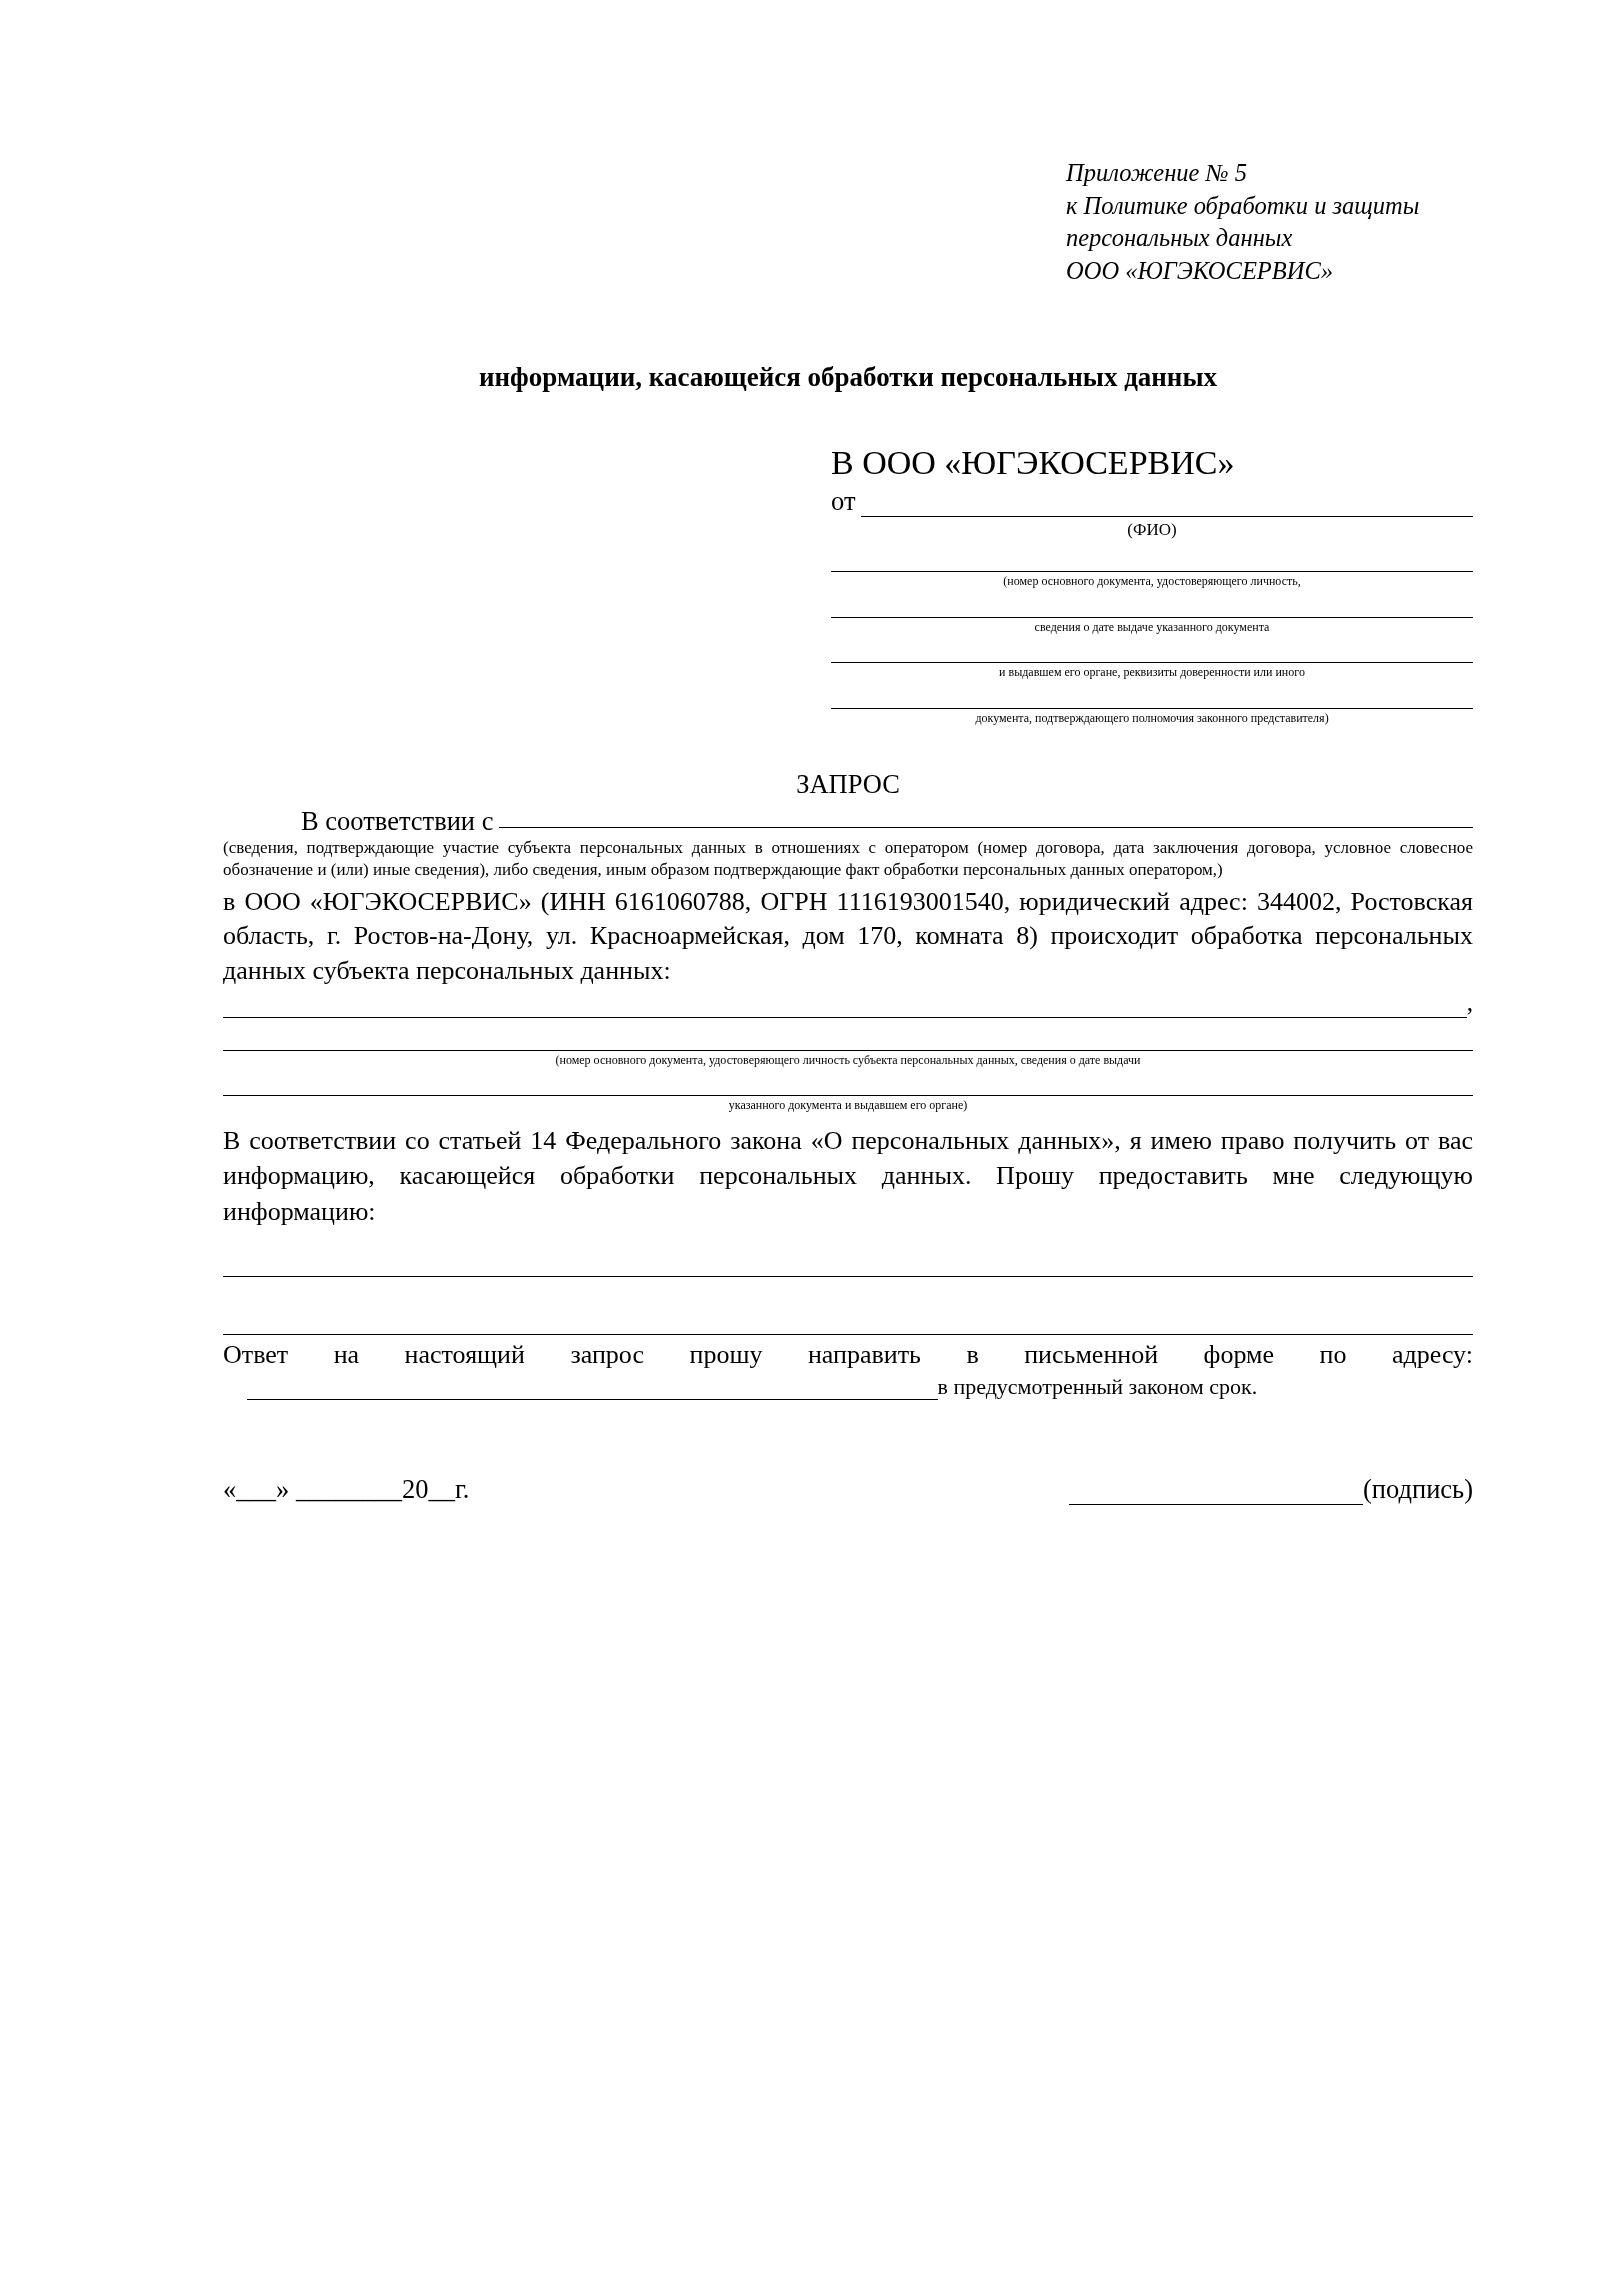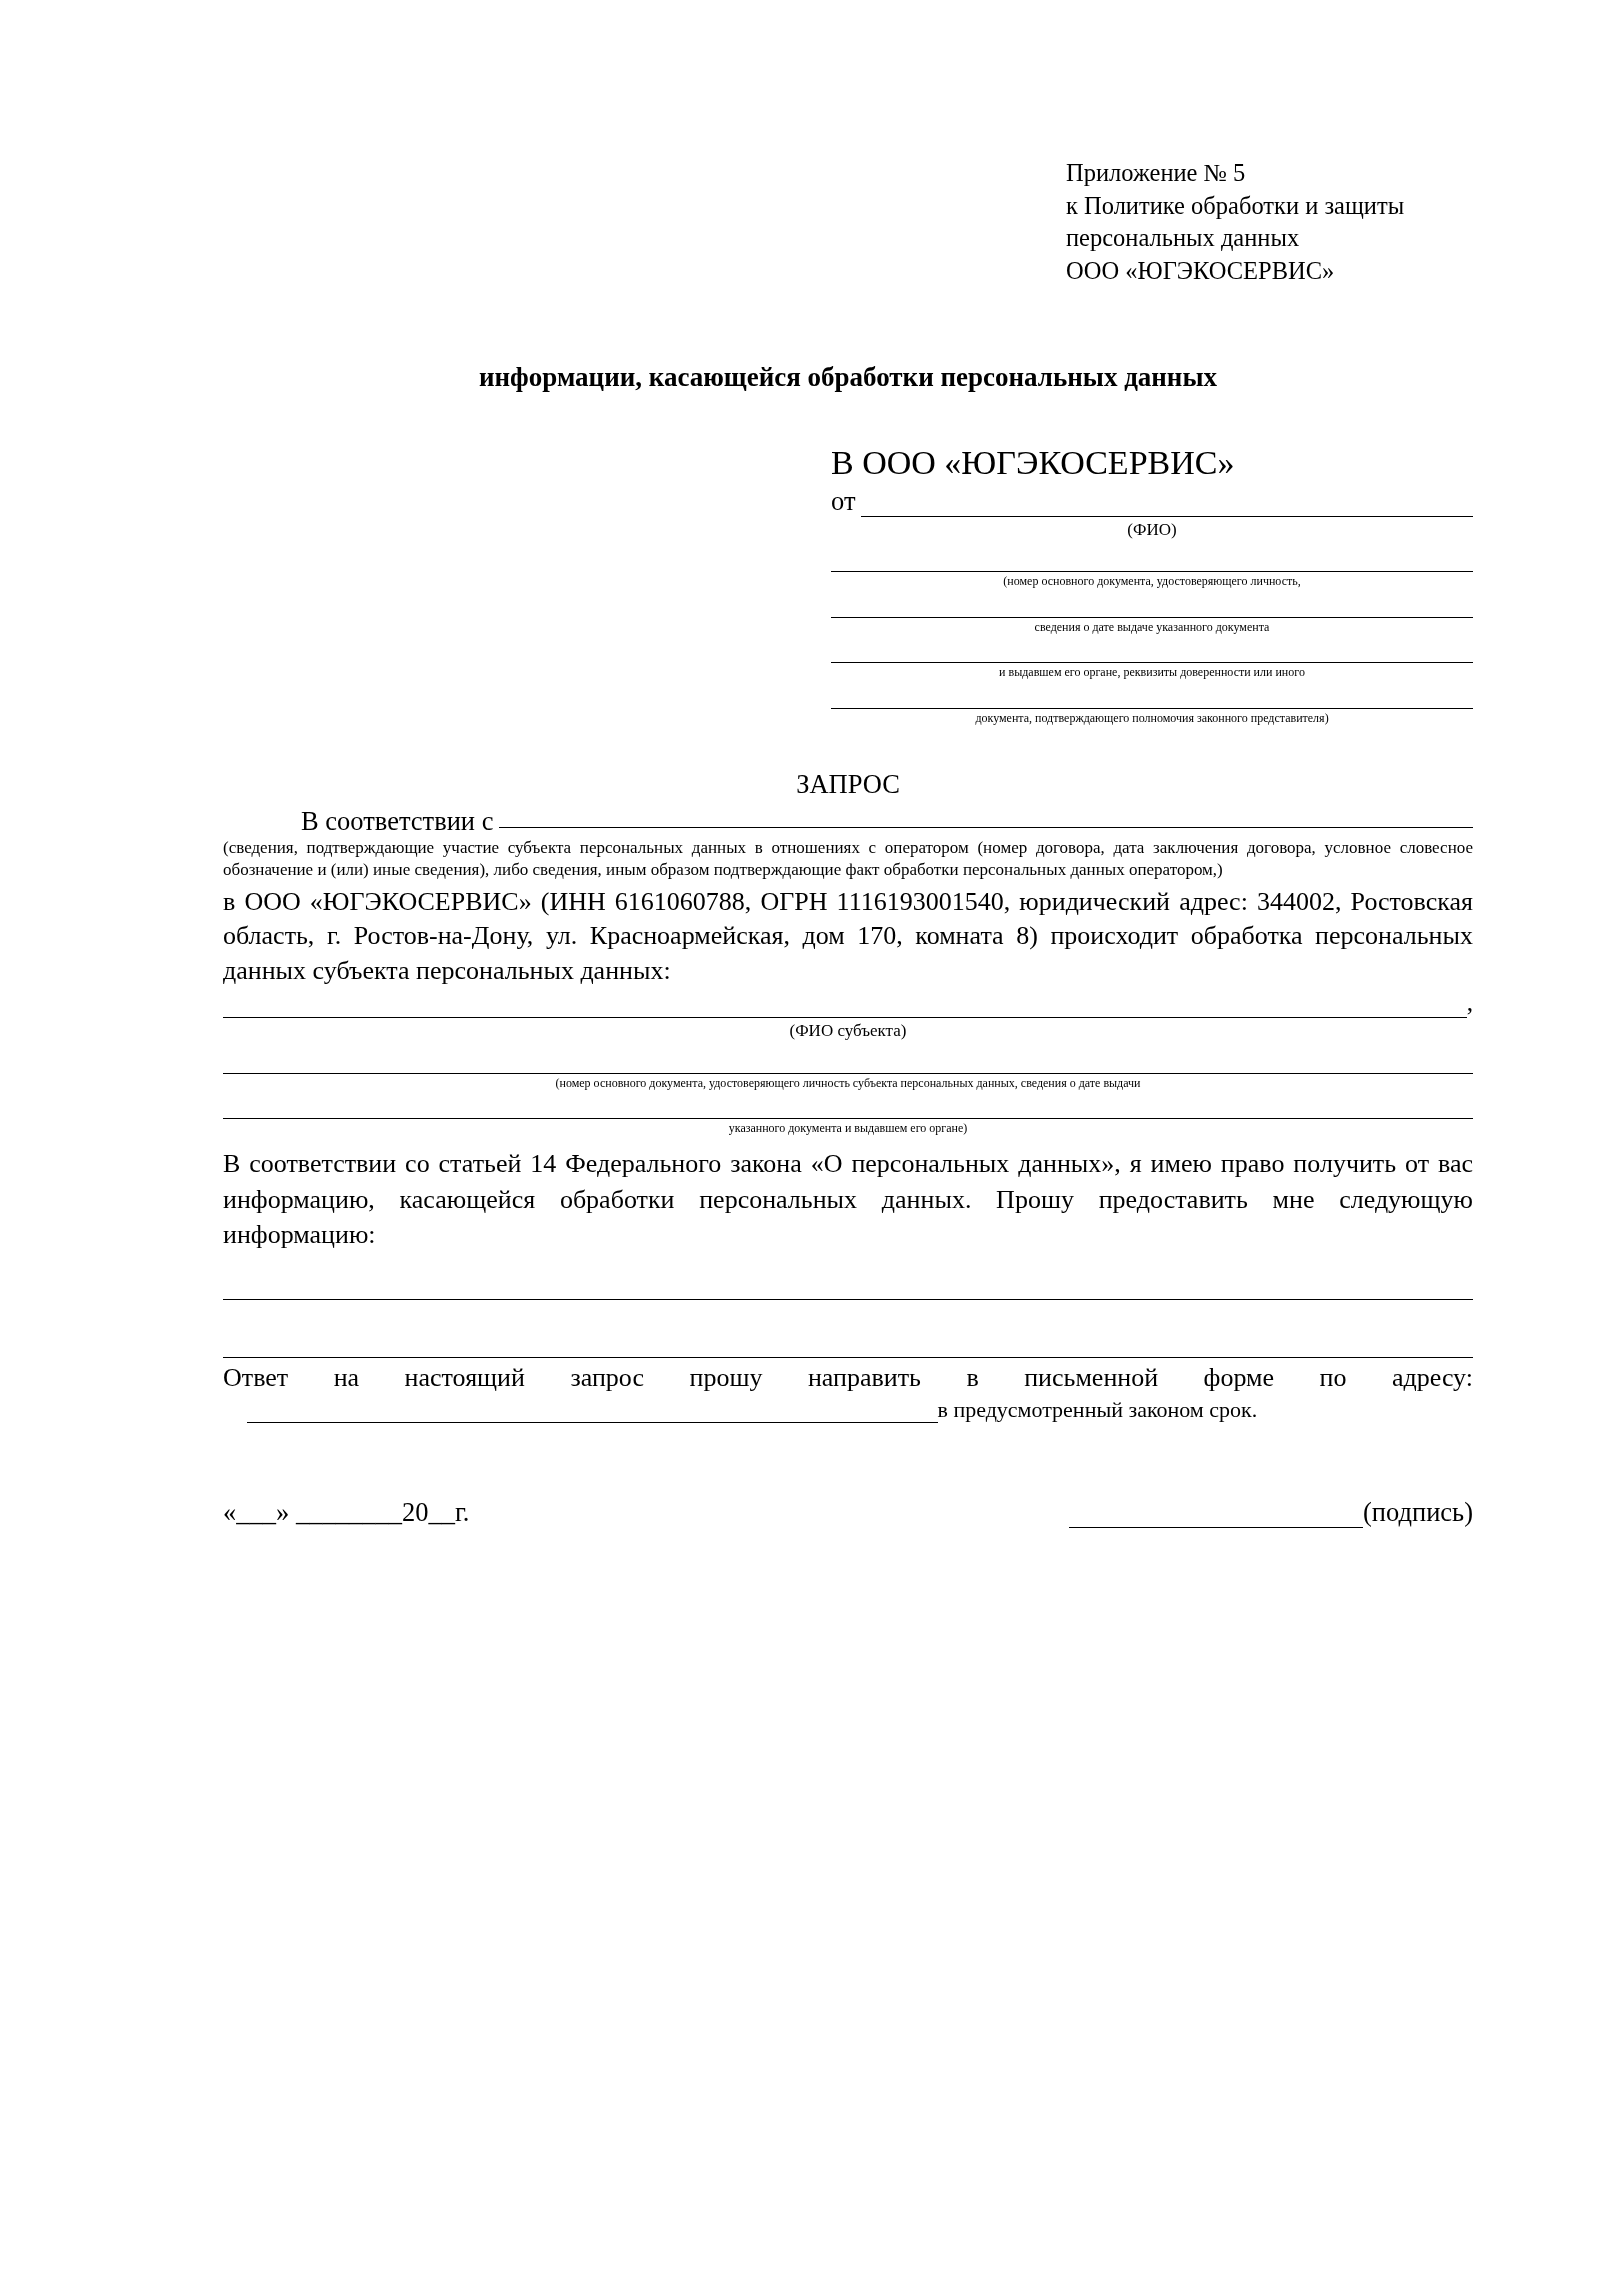--- a/index.html
+++ b/index.html
@@ -28,21 +28,21 @@
     top: 157px;
     width: 1250px;
   }
 
   
   .header-block {
     margin-left: 843px;
     font-size: 24.5px;
     line-height: 1.33;
   }
-  .header-block div { white-space: nowrap; }
+  .header-block div { white-space: nowrap; font-style: italic; }
 
   
   .doc-title {
     margin-top: 71px;
     text-align: center;
     font-weight: bold;
     font-size: 27px;
     line-height: 1.42;
   }
   .doc-title .line2 { display: block; }
@@ -213,21 +213,20 @@
     <div class="fineprint">
       <span>(сведения, подтверждающие участие субъекта персональных данных в отношениях с оператором (номер договора, дата заключения договора, условное словесное обозначение и (или) иные сведения), либо сведения, иным образом подтверждающие факт обработки персональных данных оператором,)</span>
     </div>
 
     <div class="body-par">в ООО «ЮГЭКОСЕРВИС» (ИНН 6161060788, ОГРН 1116193001540, юридический адрес: 344002, Ростовская область, г. Ростов-на-Дону, ул. Красноармейская, дом 170, комната 8) происходит обработка персональных данных субъекта персональных данных:</div>
 
     <div class="rule-with-comma">
       <span class="rule" style="margin-left:0"></span>
       <span>,</span>
     </div>
-    <div class="caption">(ФИО субъекта)</div>
 
     <div class="gap-10"></div>
     <div class="rule-full"></div>
     <div class="caption-small">(номер основного документа, удостоверяющего личность субъекта персональных данных, сведения о дате выдачи</div>
 
     <div class="gap-6"></div>
     <div class="rule-full"></div>
     <div class="caption-small">указанного документа и выдавшем его органе)</div>
 
     <div class="body-par2">В соответствии со статьей 14 Федерального закона «О персональных данных», я имею право получить от вас информацию, касающейся обработки персональных данных. Прошу предоставить мне следующую информацию:</div>

